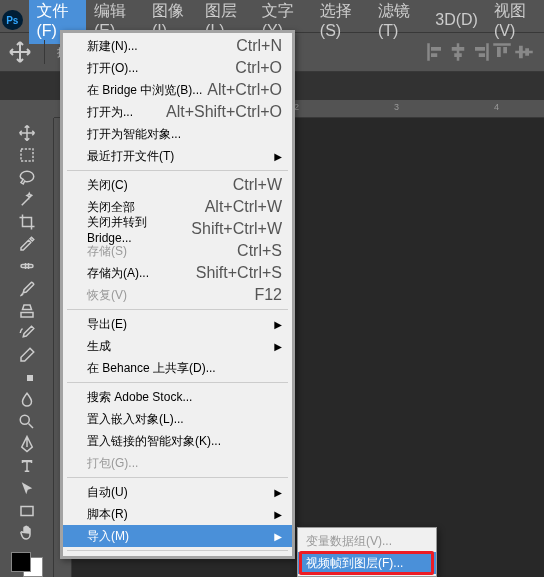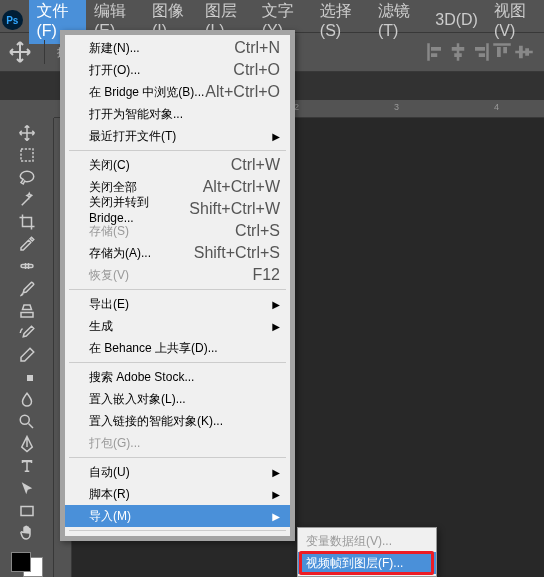--- a/index.html
+++ b/index.html
@@ -29,21 +29,21 @@
 .toolbar { width: 54px; background: #535353; border-right: 1px solid #383838; display: flex; flex-direction: column; align-items: center; padding-top: 4px; gap: 0; }
 .tool { width: 28px; height: 26px; display: flex; align-items: center; justify-content: center; color: #ccc; cursor: pointer; margin: 1px 0; }
 .tool svg { width: 18px; height: 18px; }
 .swatches { margin-top: 8px; position: relative; width: 32px; height: 32px; }
 .swatch-fg { position: absolute; top: 0; left: 0; width: 20px; height: 20px; background: #000; border: 1px solid #888; }
 .swatch-bg { position: absolute; bottom: 0; right: 0; width: 20px; height: 20px; background: #fff; border: 1px solid #888; }
 
 .canvas-area { flex: 1; background: #282828; position: relative; }
 .ruler-v { width: 18px; height: 100%; background: #535353; border-right: 1px solid #383838; float: left; }
 
-.dropdown { position: absolute; top: 30px; left: 60px; width: 235px; background: #f0f0f0; border: 5px solid #a3a3a3; box-shadow: 2px 2px 6px rgba(0,0,0,0.4); z-index: 100; padding: 2px 0; }
+.dropdown { position: absolute; top: 30px; left: 60px; width: 235px; background: #f0f0f0; border: 3px solid #a3a3a3; box-shadow: 2px 2px 6px rgba(0,0,0,0.4); z-index: 100; padding: 2px 0; }
 .menu-item { display: flex; align-items: center; height: 22px; padding: 0 10px 0 24px; font-size: 12px; color: #000; cursor: pointer; position: relative; }
 .menu-item.disabled { color: #999; }
 .menu-item.highlight { background: #4a90d9; color: #fff; gap: 47px; }
 .menu-item .shortcut { margin-left: auto; text-align: right; color: #555; font-size: 16px; }
 .menu-item .arrow { margin-left: auto; font-size: 10px; }
 .menu-sep { height: 1px; background: #ccc; margin: 3px 4px; }
 
 .submenu { position: absolute; top: 527px; left: 297px; width: 140px; background: #f0f0f0; border: 1px solid #999; box-shadow: 2px 2px 6px rgba(0,0,0,0.4); z-index: 110; padding: 2px 0; }
 .submenu .menu-item { padding-left: 8px; }
 .submenu-highlight-box { position: absolute; top: 551px; left: 299px; width: 135px; height: 24px; border: 3px solid #ed1c24; z-index: 120; pointer-events: none; border-radius: 2px; }
@@ -243,20 +243,24 @@
     </div>
     <div class="menu-item">
       <span>打开(O)...</span>
       <span class="shortcut">Ctrl+O</span>
     </div>
     <div class="menu-item">
       <span>在 Bridge 中浏览(B)...</span>
       <span class="shortcut">Alt+Ctrl+O</span>
     </div>
     <div class="menu-item">
+      <span>打开为...</span>
+      <span class="shortcut">Alt+Shift+Ctrl+O</span>
+    </div>
+    <div class="menu-item">
       <span>打开为智能对象...</span>
     </div>
     <div class="menu-item">
       <span>最近打开文件(T)</span>
       <span class="arrow">▶</span>
     </div>
     <div class="menu-sep"></div>
     <div class="menu-item">
       <span>关闭(C)</span>
       <span class="shortcut">Ctrl+W</span>

